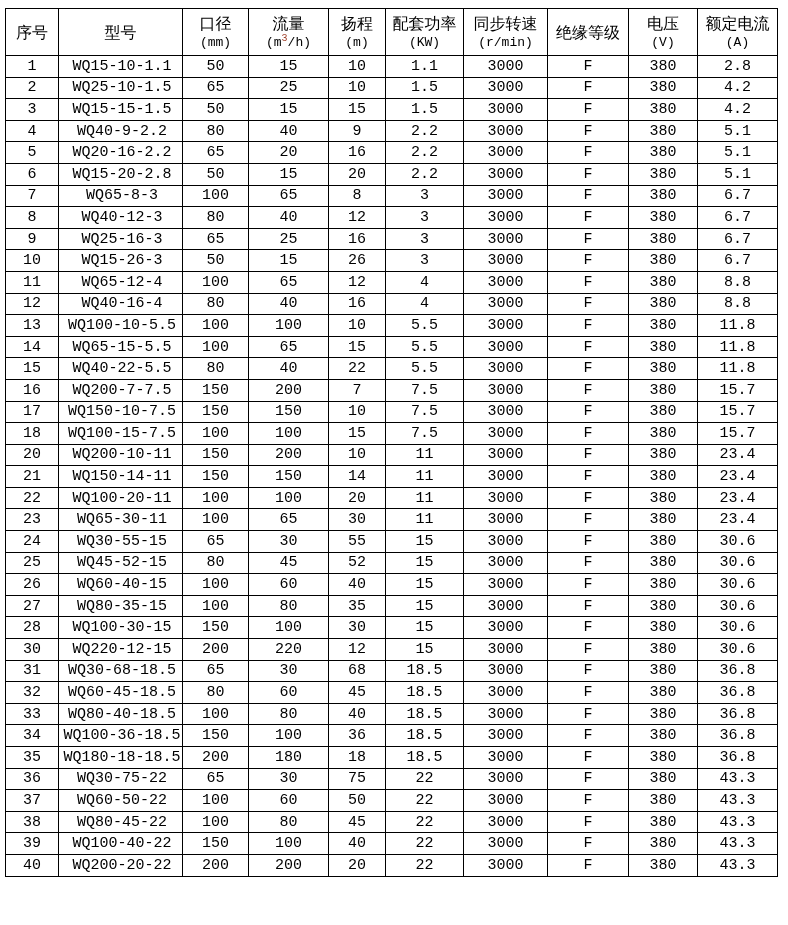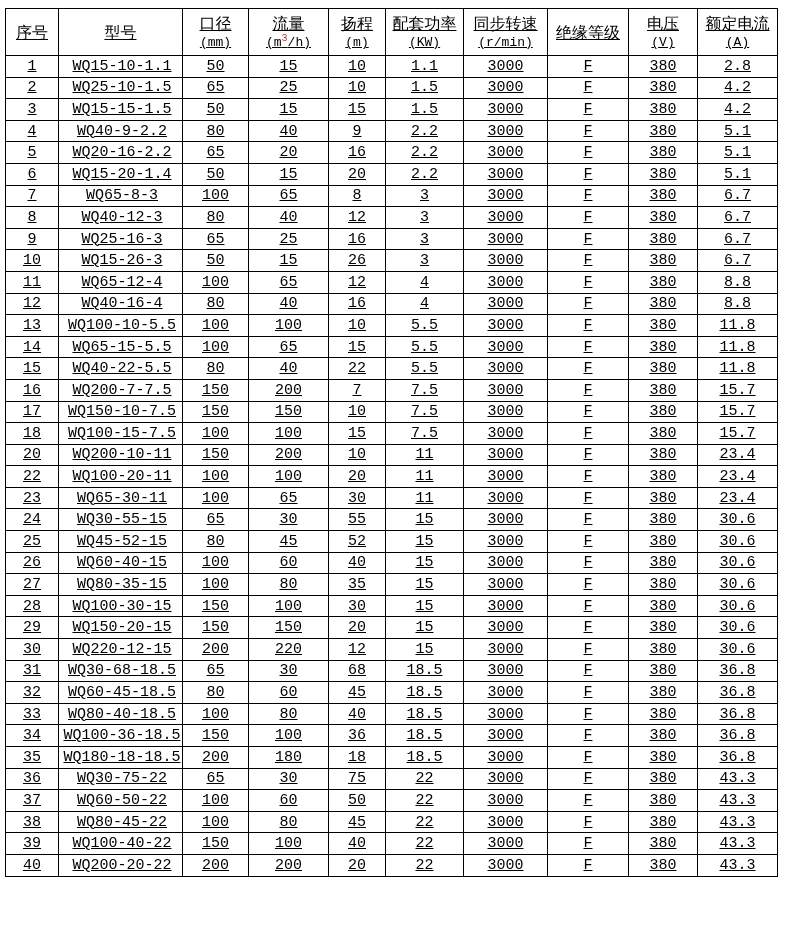--- a/index.html
+++ b/index.html
@@ -12,21 +12,20 @@
     height: 925px;
     background: #ffffff;
     box-sizing: border-box;
     overflow: hidden;
   }
   table.spec-table {
     border-collapse: collapse;
     table-layout: fixed;
     margin: 8px 0 0 5px;
     width: 773px;
-    text-decoration: underline;
   }
   .spec-table th,
   .spec-table td {
     border: 1px solid #000000;
     padding: 0;
     color: #000000;
     overflow: hidden;
     white-space: nowrap;
   }
   .spec-table th {
@@ -176,21 +175,21 @@
           <td>20</td>
           <td>16</td>
           <td>2.2</td>
           <td>3000</td>
           <td>F</td>
           <td>380</td>
           <td>5.1</td>
         </tr>
         <tr>
           <td>6</td>
-          <td class="model-cell">WQ15-20-1.4</td>
+          <td class="model-cell">WQ15-20-2.8</td>
           <td>50</td>
           <td>15</td>
           <td>20</td>
           <td>2.2</td>
           <td>3000</td>
           <td>F</td>
           <td>380</td>
           <td>5.1</td>
         </tr>
         <tr>
@@ -343,20 +342,32 @@
           <td>150</td>
           <td>200</td>
           <td>10</td>
           <td>11</td>
           <td>3000</td>
           <td>F</td>
           <td>380</td>
           <td>23.4</td>
         </tr>
         <tr>
+          <td>21</td>
+          <td class="model-cell">WQ150-14-11</td>
+          <td>150</td>
+          <td>150</td>
+          <td>14</td>
+          <td>11</td>
+          <td>3000</td>
+          <td>F</td>
+          <td>380</td>
+          <td>23.4</td>
+        </tr>
+        <tr>
           <td>22</td>
           <td class="model-cell">WQ100-20-11</td>
           <td>100</td>
           <td>100</td>
           <td>20</td>
           <td>11</td>
           <td>3000</td>
           <td>F</td>
           <td>380</td>
           <td>23.4</td>
@@ -420,32 +431,20 @@
           <td>F</td>
           <td>380</td>
           <td>30.6</td>
         </tr>
         <tr>
           <td>28</td>
           <td class="model-cell">WQ100-30-15</td>
           <td>150</td>
           <td>100</td>
           <td>30</td>
-          <td>15</td>
-          <td>3000</td>
-          <td>F</td>
-          <td>380</td>
-          <td>30.6</td>
-        </tr>
-        <tr>
-          <td>29</td>
-          <td class="model-cell">WQ150-20-15</td>
-          <td>150</td>
-          <td>150</td>
-          <td>20</td>
           <td>15</td>
           <td>3000</td>
           <td>F</td>
           <td>380</td>
           <td>30.6</td>
         </tr>
         <tr>
           <td>30</td>
           <td class="model-cell">WQ220-12-15</td>
           <td>200</td>

